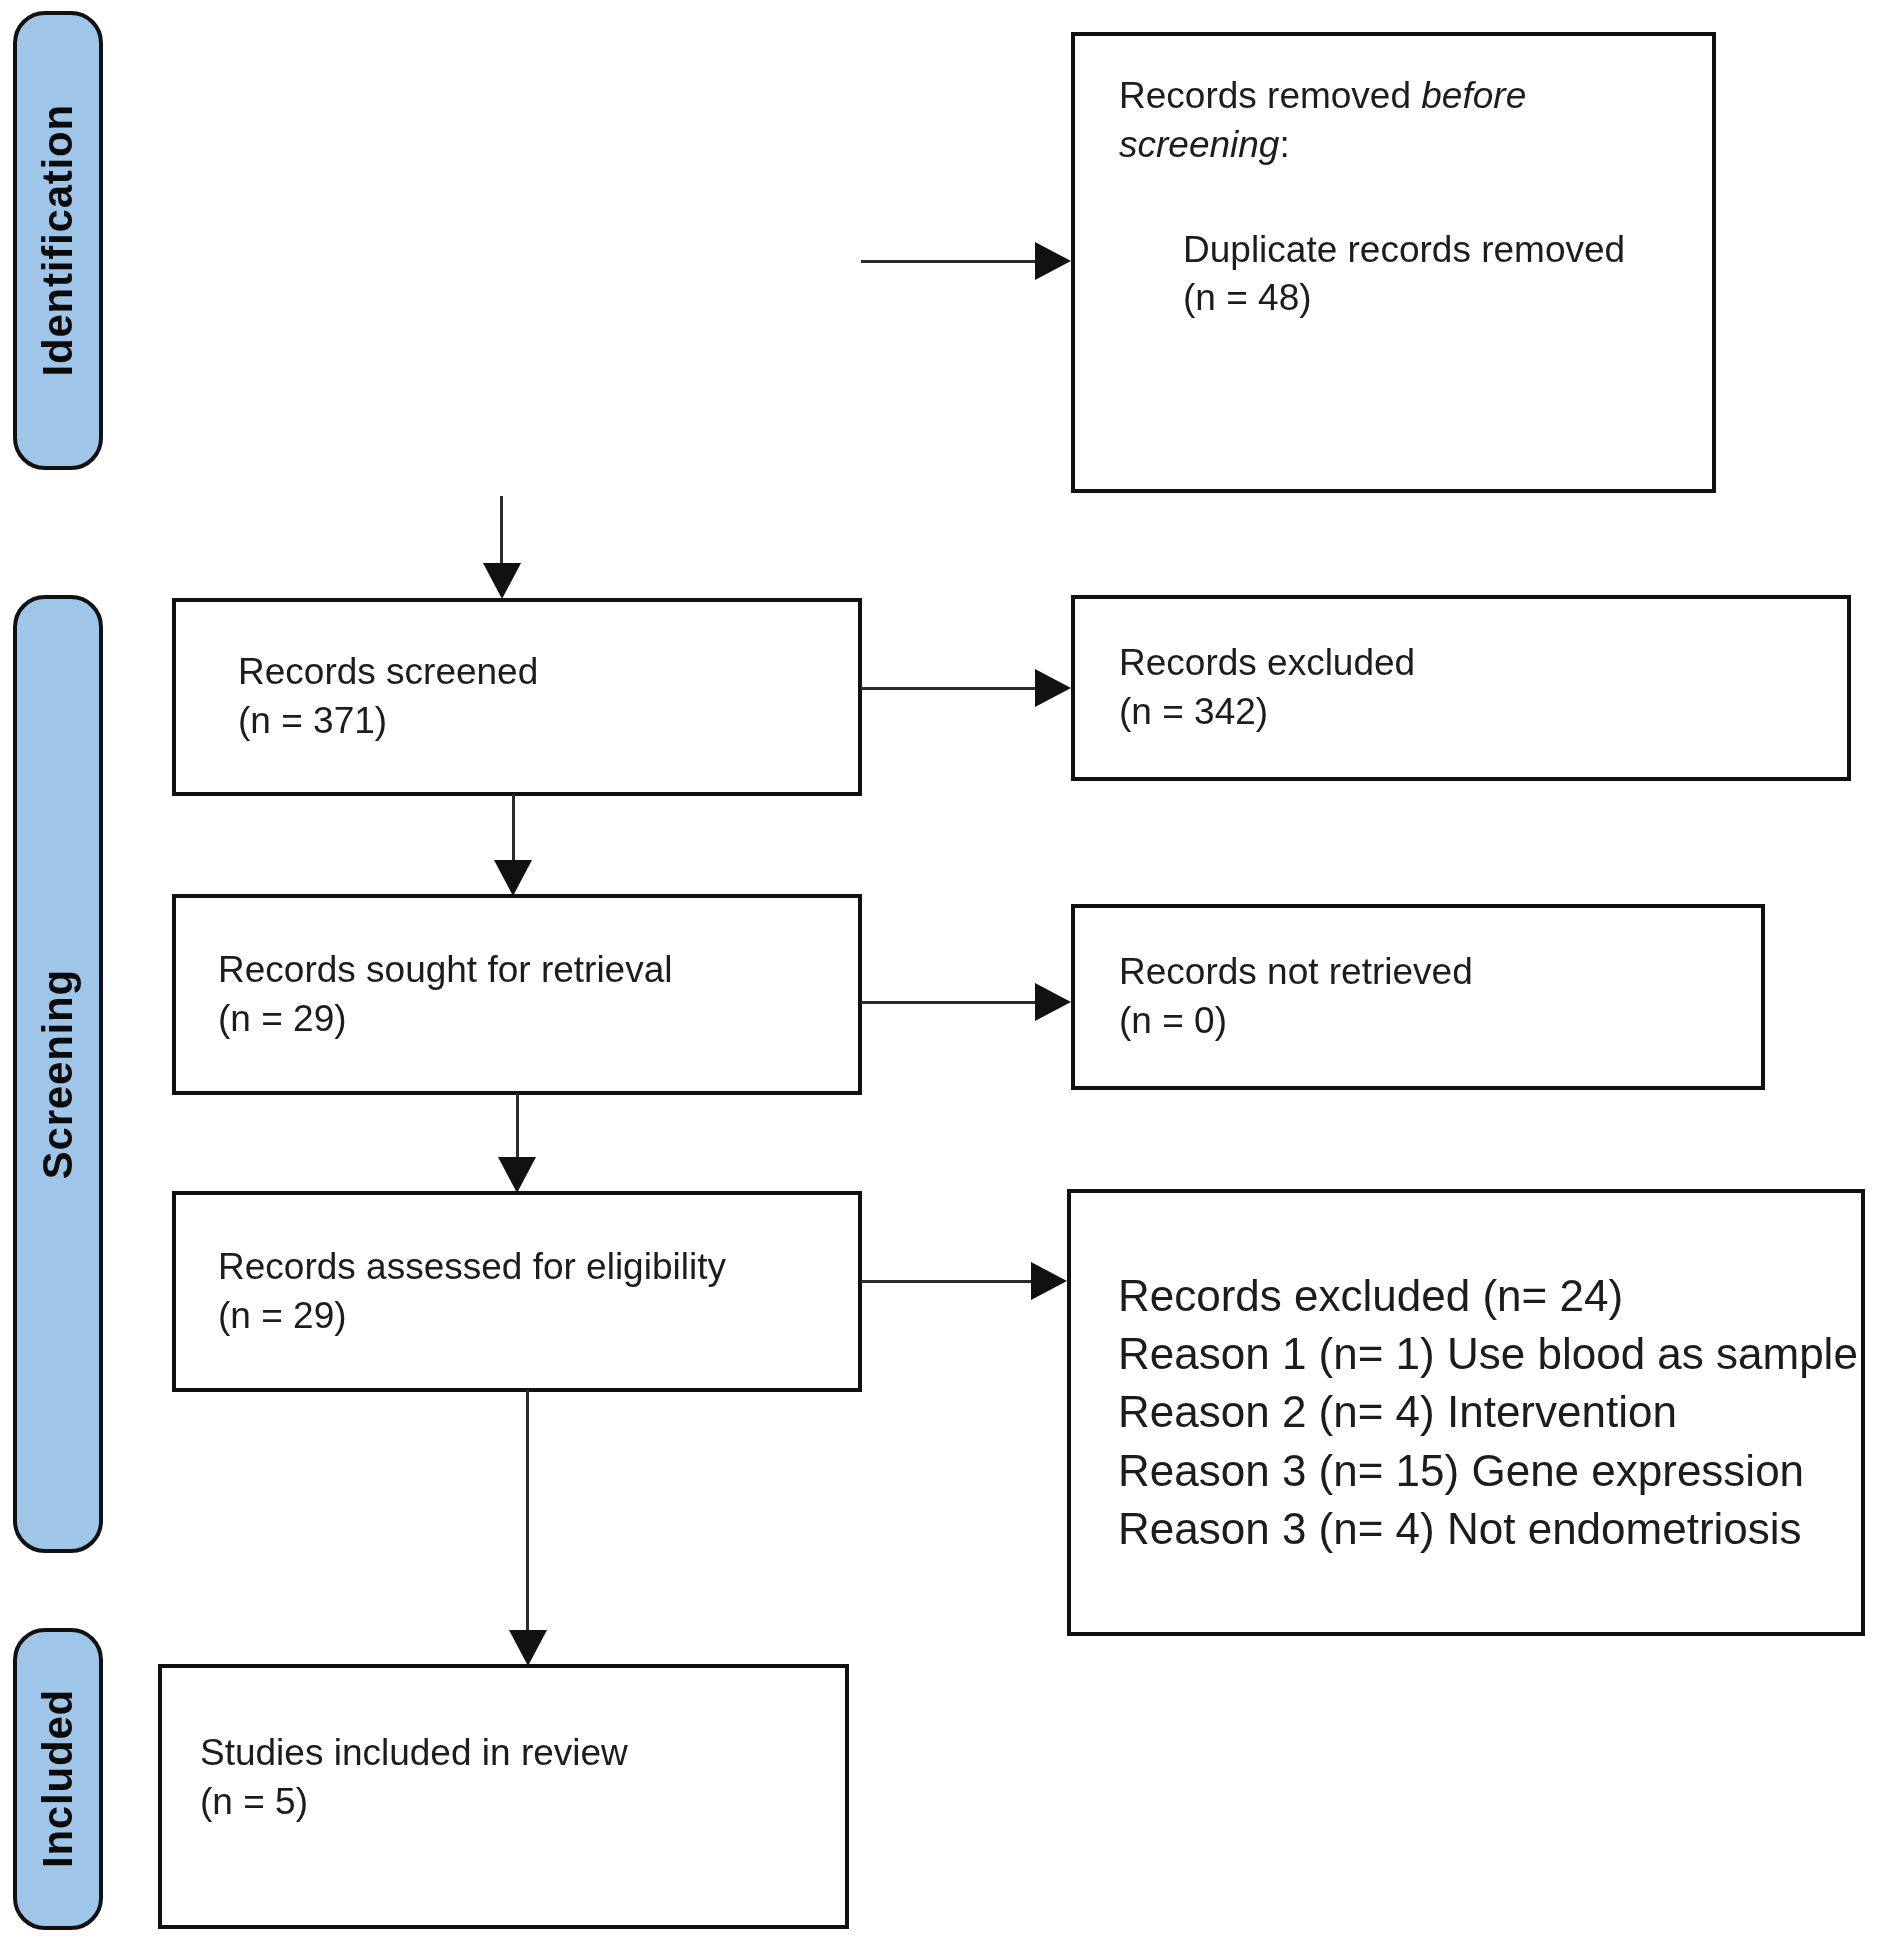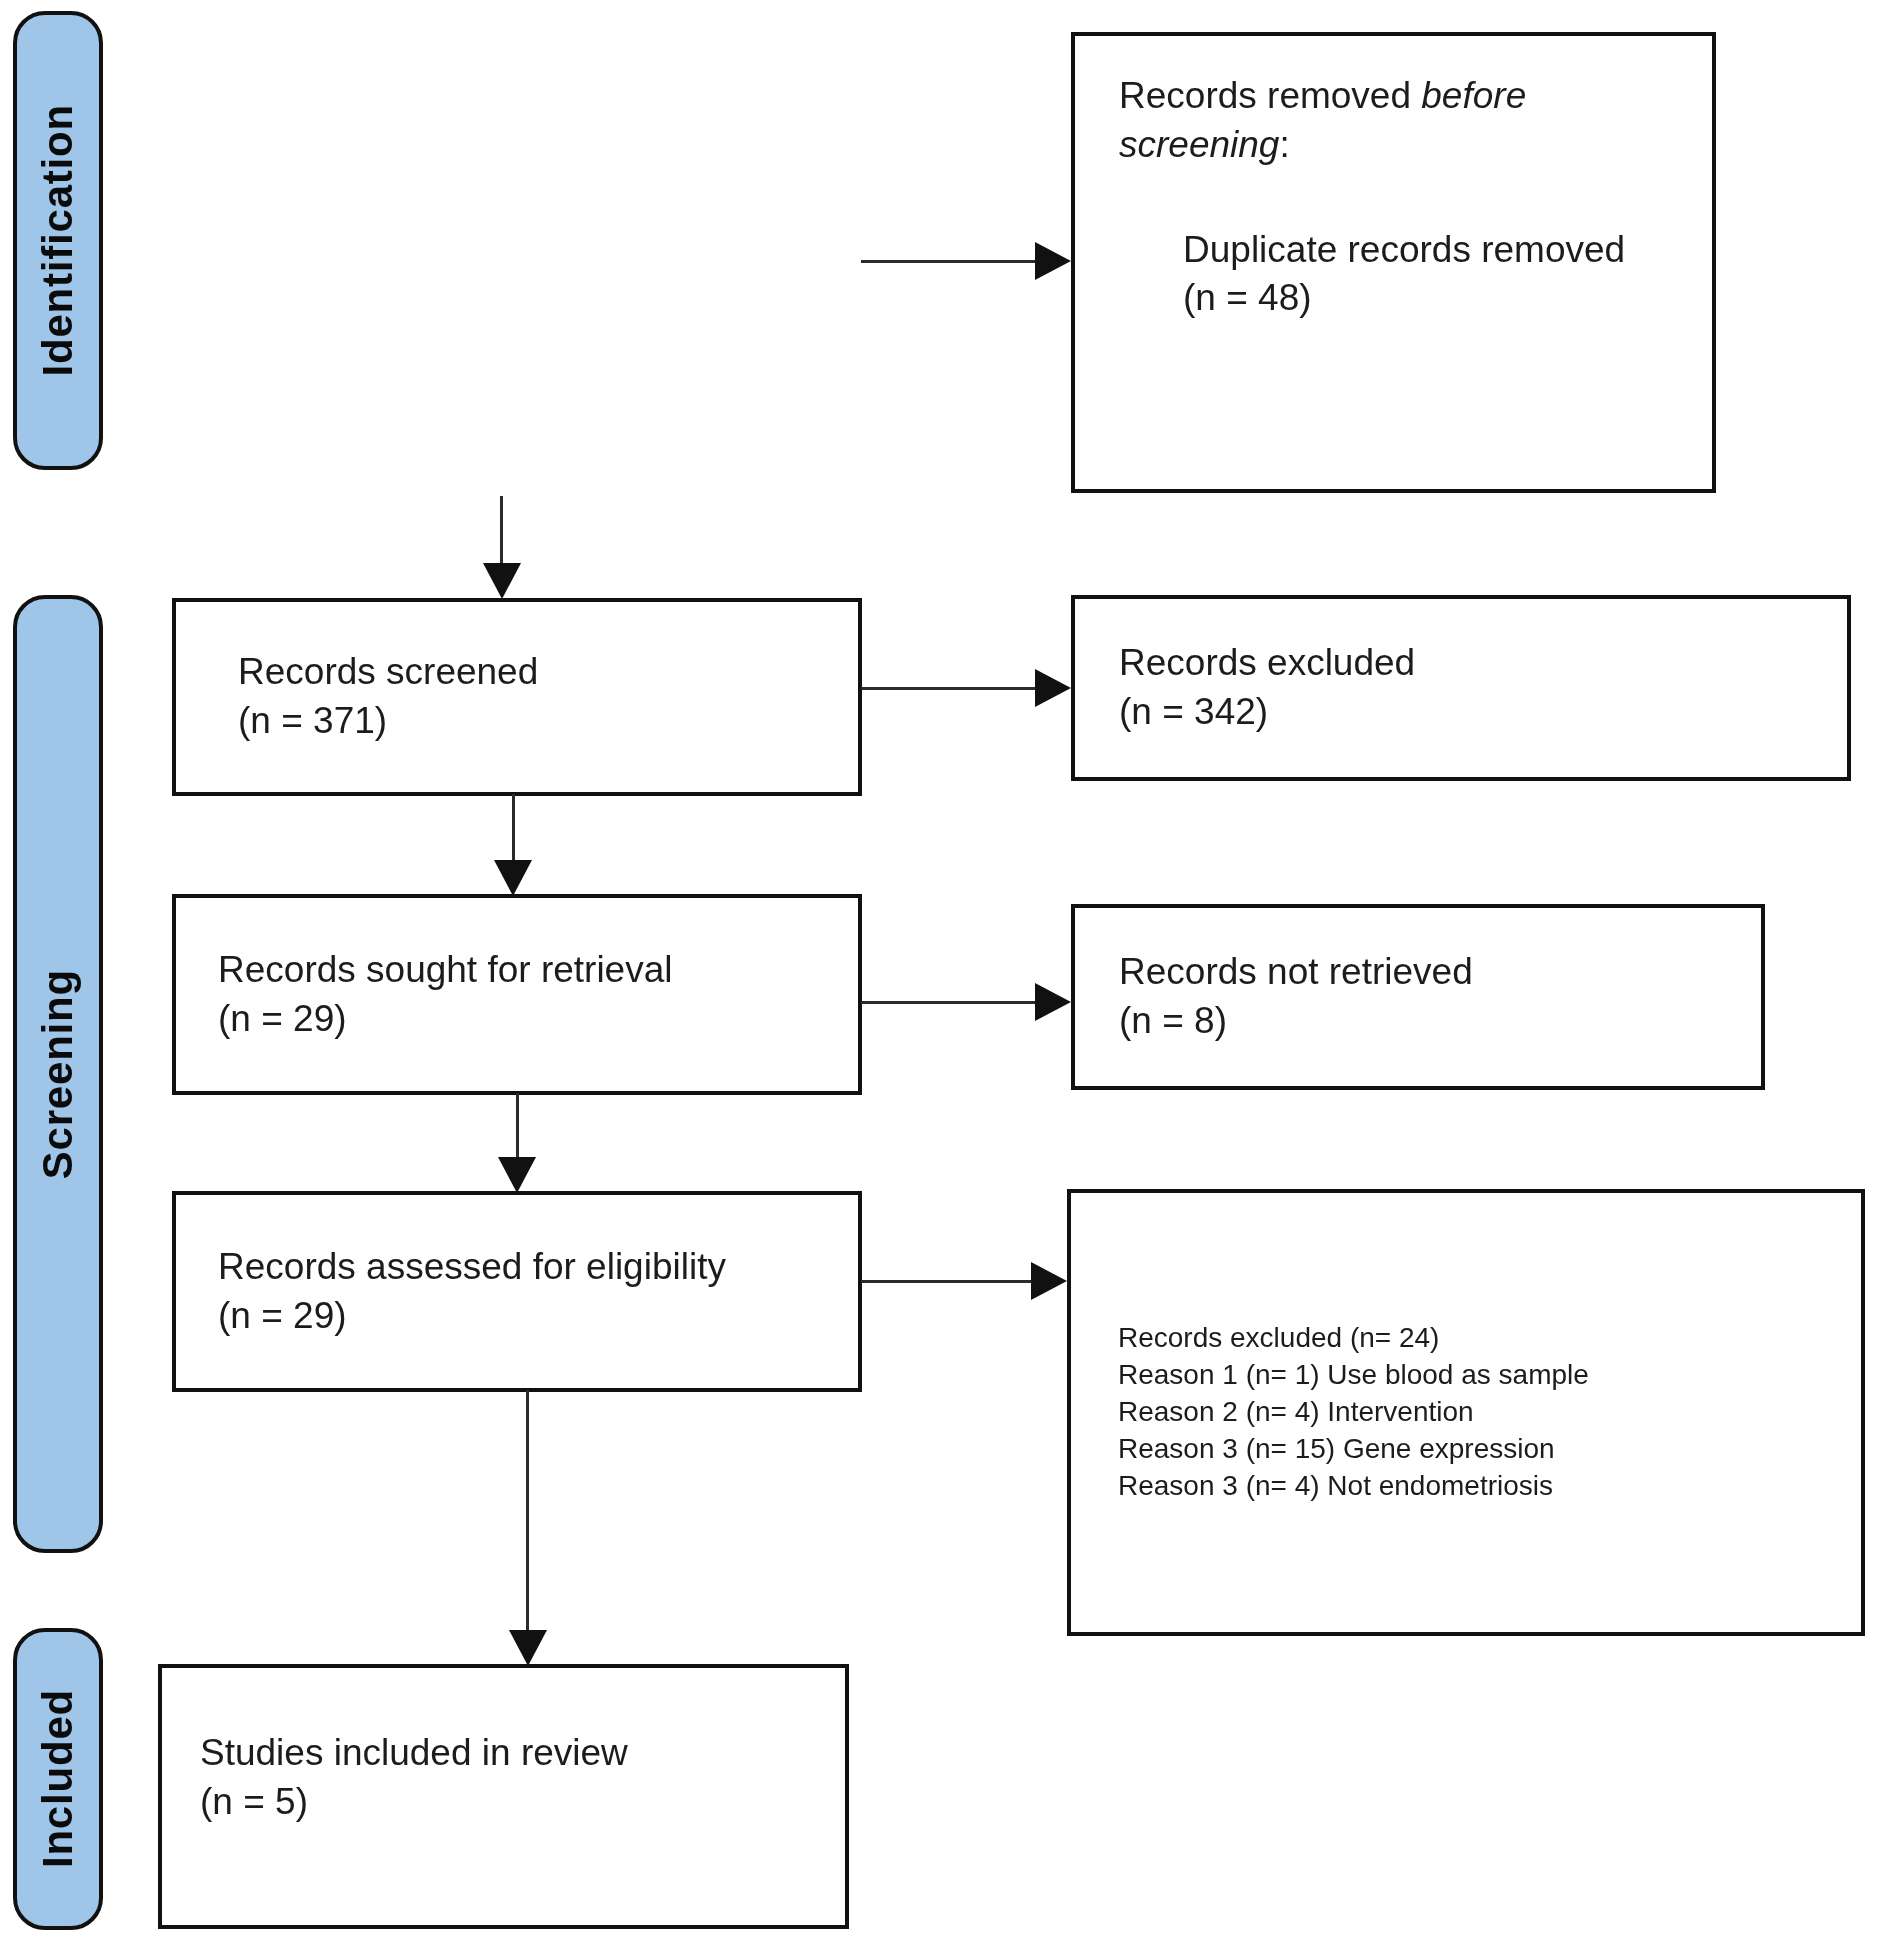--- a/index.html
+++ b/index.html
@@ -49,21 +49,21 @@
   .vcenter{display:flex;flex-direction:column;justify-content:center;}
 
   #box-identified{left:172px;top:36px;width:690px;height:461px;padding:60px 24px 0 42px;}
   #box-removed{left:1071px;top:32px;width:645px;height:461px;padding:36px 120px 0 44px;}
   #box-removed .title{white-space:normal;}
   #box-screened{left:172px;top:598px;width:690px;height:198px;padding:0 24px 0 62px;}
   #box-excluded{left:1071px;top:595px;width:780px;height:186px;padding:0 33px 0 44px;}
   #box-sought{left:172px;top:894px;width:690px;height:201px;padding:0 24px 0 42px;}
   #box-not-retrieved{left:1071px;top:904px;width:694px;height:186px;padding:0 24px 0 44px;}
   #box-assessed{left:172px;top:1191px;width:690px;height:201px;padding:0 24px 0 42px;}
-  #box-reasons{left:1067px;top:1189px;width:798px;height:447px;padding:0 16px 0 47px;font-size:28px;}
+  #box-reasons{left:1067px;top:1189px;width:798px;height:447px;padding:0 16px 0 47px;font-size:44px;}
   #box-included-studies{left:158px;top:1664px;width:691px;height:265px;padding:61px 24px 0 38px;}
 
   
   .vline{position:absolute;width:3.2px;background:#2b2b2b;}
   .hline{position:absolute;height:3.2px;background:#2b2b2b;}
   .ahead-down{
     position:absolute;width:0;height:0;
     border-left:19px solid transparent;
     border-right:19px solid transparent;
     border-top:36px solid #111111;
@@ -110,21 +110,21 @@
     <div class="line">(n = 342)</div>
   </div>
 
   <div class="box vcenter" id="box-sought">
     <div class="line">Records sought for retrieval</div>
     <div class="line">(n = 29)</div>
   </div>
 
   <div class="box vcenter" id="box-not-retrieved">
     <div class="line">Records not retrieved</div>
-    <div class="line">(n = 8)</div>
+    <div class="line">(n = 0)</div>
   </div>
 
   <div class="box vcenter" id="box-assessed">
     <div class="line">Records assessed for eligibility</div>
     <div class="line">(n = 29)</div>
   </div>
 
   <div class="box vcenter" id="box-reasons">
     <div class="line">Records excluded (n= 24)</div>
     <div class="line">Reason 1 (n= 1) Use blood as sample</div>

